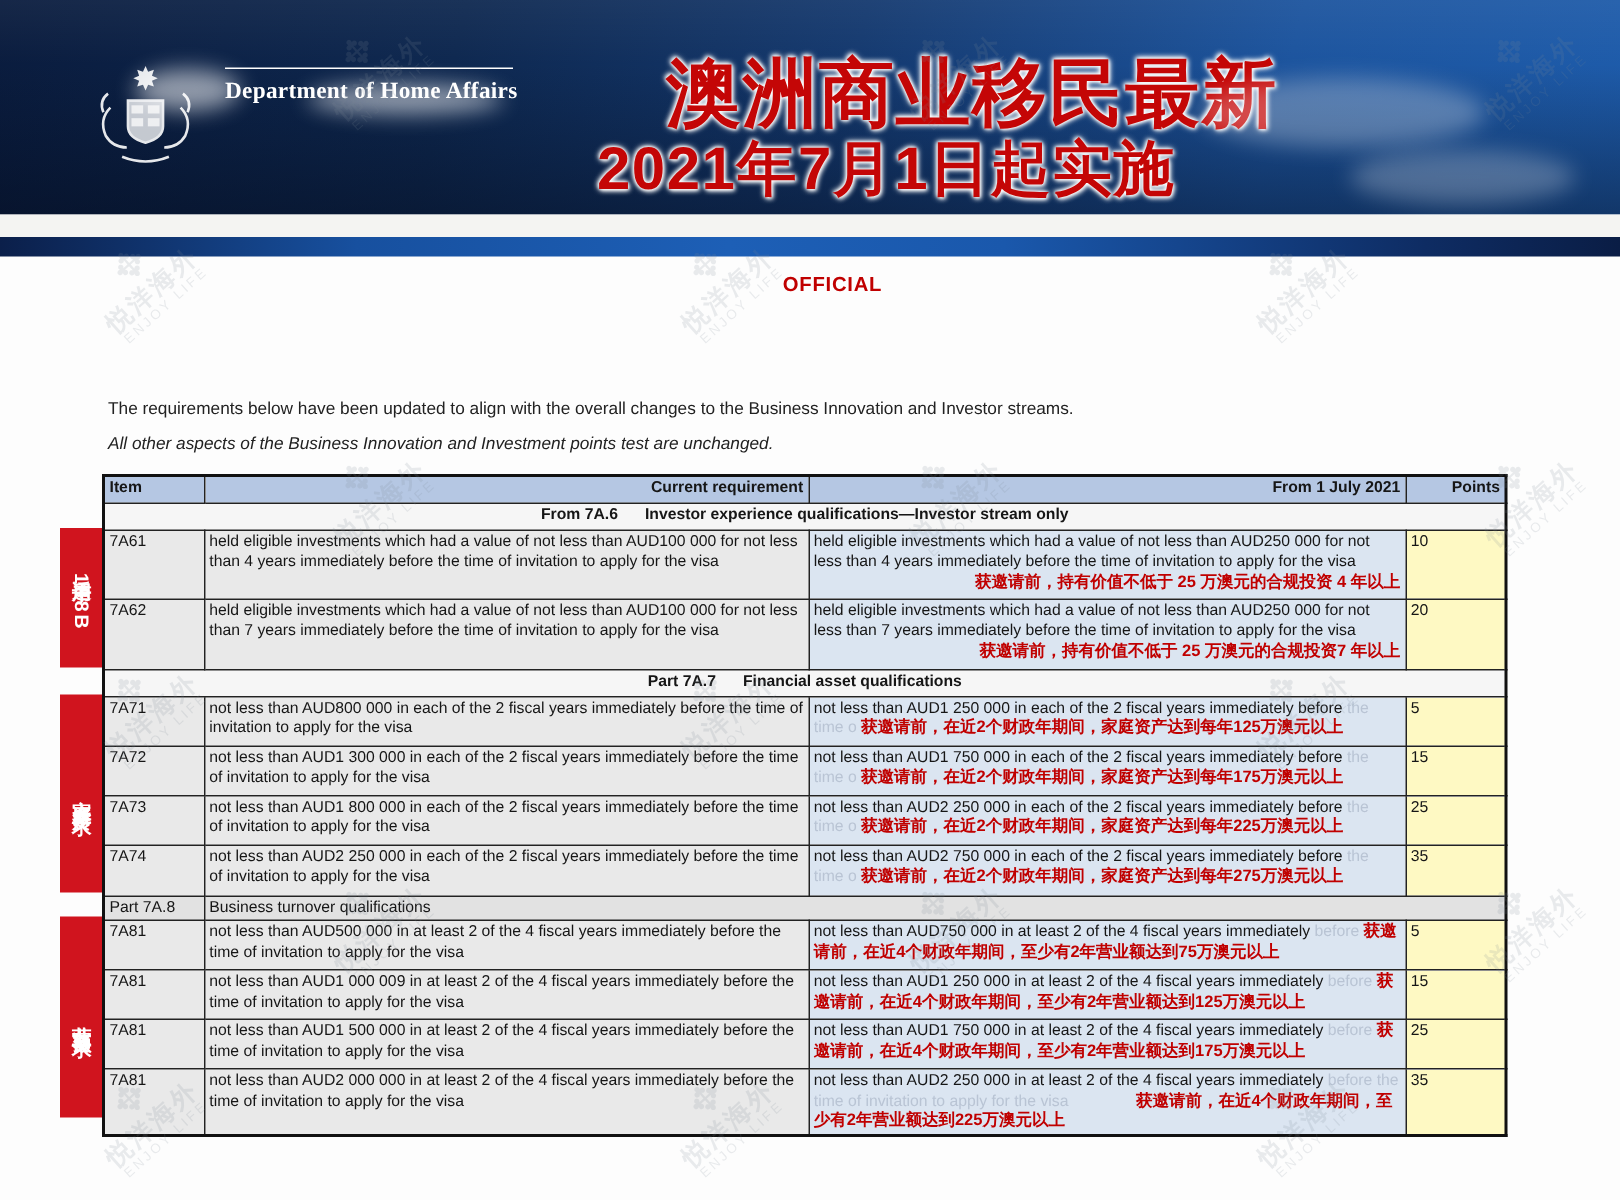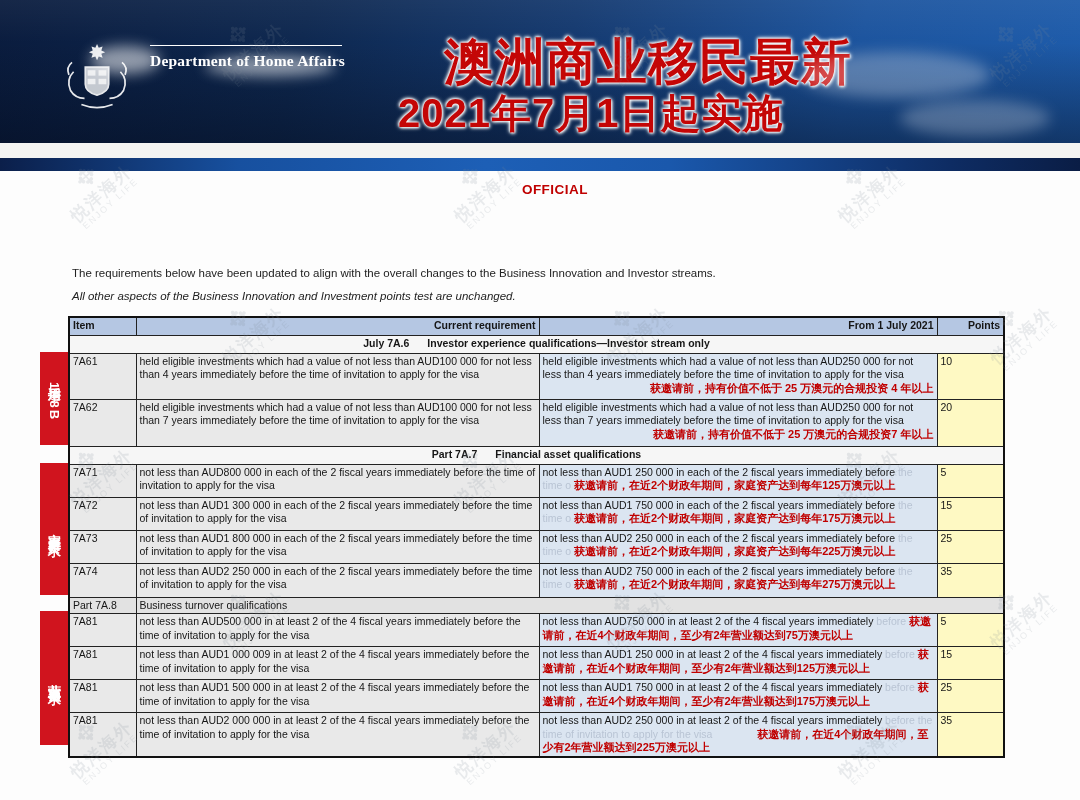--- a/index.html
+++ b/index.html
@@ -226,21 +226,21 @@
       <thead>
         <tr style="height:18px;">
           <th class="h-item">Item</th>
           <th class="h-mid">Current requirement</th>
           <th class="h-mid">From 1 July 2021</th>
           <th class="h-pts">Points</th>
         </tr>
       </thead>
       <tbody>
           <tr style="height: 18px;">
-            <td colspan="4" class="sec-c"><b>July 7A.6</b><span class="sec-gap"></span><b>Investor experience qualifications—Investor stream only</b></td>
+            <td colspan="4" class="sec-c"><b>From 7A.6</b><span class="sec-gap"></span><b>Investor experience qualifications—Investor stream only</b></td>
           </tr>
           <tr style="height: 46px;">
             <td class="c-item">7A61</td>
             <td class="c-cur">held eligible investments which had a value of not less than AUD100 000 for not less than 4 years immediately before the time of invitation to apply for the visa</td>
             <td class="c-new"><span>held eligible investments which had a value of not less than AUD250 000 for not less than 4 years immediately before the time of invitation to apply for the visa </span><span class="cn cn-float">获邀请前，持有价值不低于 25 万澳元的合规投资 4 年以上</span></td>
             <td class="c-pts">10</td>
           </tr>
           <tr style="height: 47px;">
             <td class="c-item">7A62</td>
             <td class="c-cur">held eligible investments which had a value of not less than AUD100 000 for not less than 7 years immediately before the time of invitation to apply for the visa</td>

